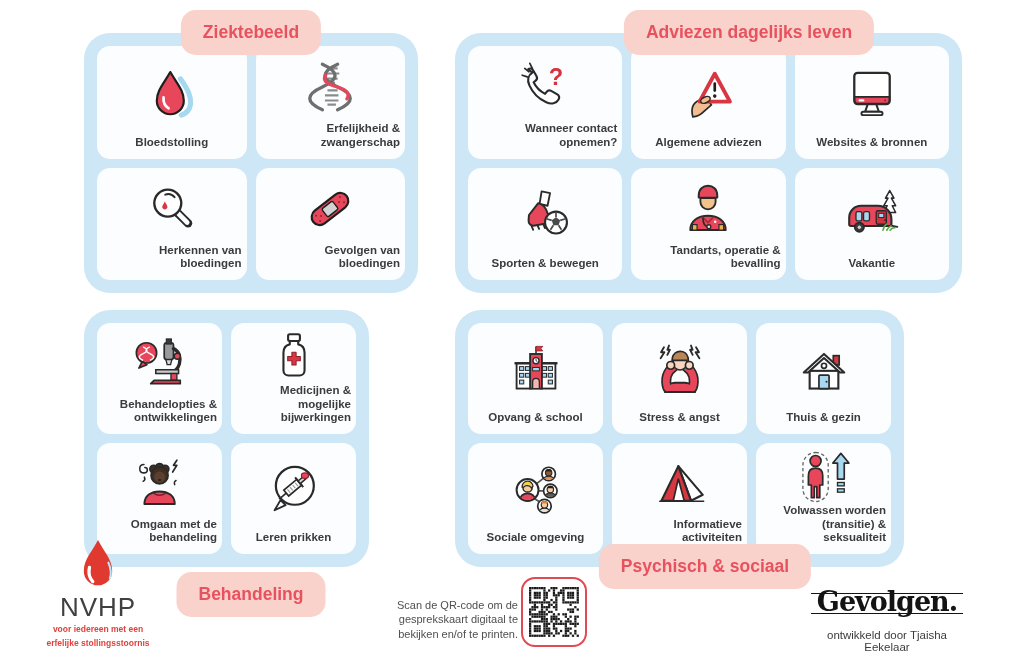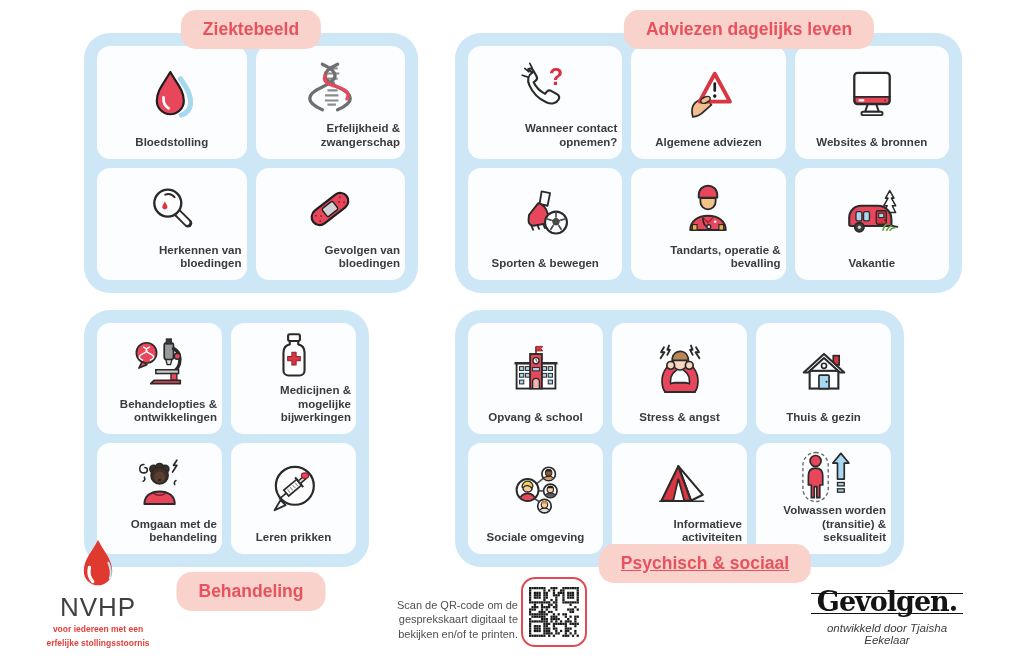--- a/index.html
+++ b/index.html
@@ -19,27 +19,27 @@
     background:#fbfdff;border-radius:13px;display:flex;flex-direction:column;
     align-items:center;justify-content:flex-end;padding:6px 5px 9px;box-sizing:border-box;
   }
   .icon-box{flex:1;display:flex;align-items:center;justify-content:center;}
   .card-label{
     font-weight:700;font-size:11.5px;line-height:1.18;color:#3b3b3b;text-align:right;
   }
   .pill{
     position:absolute;transform:translateX(-50%);z-index:5;
     background:#f9d2cb;color:#e7525e;font-weight:700;font-size:17.5px;
-    height:39px;display:inline-flex;align-items:center;justify-content:center;
+    height:45px;display:inline-flex;align-items:center;justify-content:center;
     padding:0 22px;border-radius:15px;white-space:nowrap;
   }
   #pill-ziektebeeld{left:251px;top:10px;}
   #pill-adviezen{left:708px;top:10px;margin-left:41px;}
   #pill-behandeling{left:251px;top:572px;}
-  #pill-psychisch{left:705px;top:544px;text-decoration:underline;}
+  #pill-psychisch{left:705px;top:544px;}
 
   #nvhp{position:absolute;left:43px;top:538px;width:110px;text-align:center;z-index:6;}
   #nvhp .nvhp-name{font-size:26px;letter-spacing:1px;color:#404040;font-weight:400;margin-top:1px;}
   #nvhp .nvhp-tagline{font-size:8.5px;color:#e2403c;line-height:1.6;font-weight:700;}
 
   #qr-text{
     position:absolute;left:376px;top:598px;width:142px;text-align:right;
     font-size:11px;line-height:1.3;color:#4f4f4f;
   }
   #qr-box{
@@ -47,21 +47,21 @@
     border:2px solid #e04a52;border-radius:14px;background:#fff;
     display:flex;align-items:center;justify-content:center;
   }
   #partitura{position:absolute;left:803px;top:586px;width:168px;text-align:center;}
   .part-logo{
     position:relative;display:inline-block;font-family:"DejaVu Serif",serif;
     font-weight:bold;font-size:27px;color:#141414;letter-spacing:-1px;padding:0 2px;
   }
   .part-logo::before{content:"";position:absolute;left:-4px;right:-4px;top:7px;border-top:1.5px solid #141414;}
   .part-logo::after{content:"";position:absolute;left:-4px;right:-4px;bottom:3px;border-bottom:1.5px solid #141414;}
-  .part-sub{font-style:italic;font-size:11.5px;color:#3c3c3c;margin-top:5px;}
+  .part-sub{font-size:11.5px;color:#3c3c3c;margin-top:12px;}
   svg{display:block;}
 </style>
 </head>
 <body>
 
 <div class="panel" id="panel-ziektebeeld">
 
   <div class="card">
     <div class="icon-box">
       <svg viewBox="0 0 64 64" width="54" height="54">

